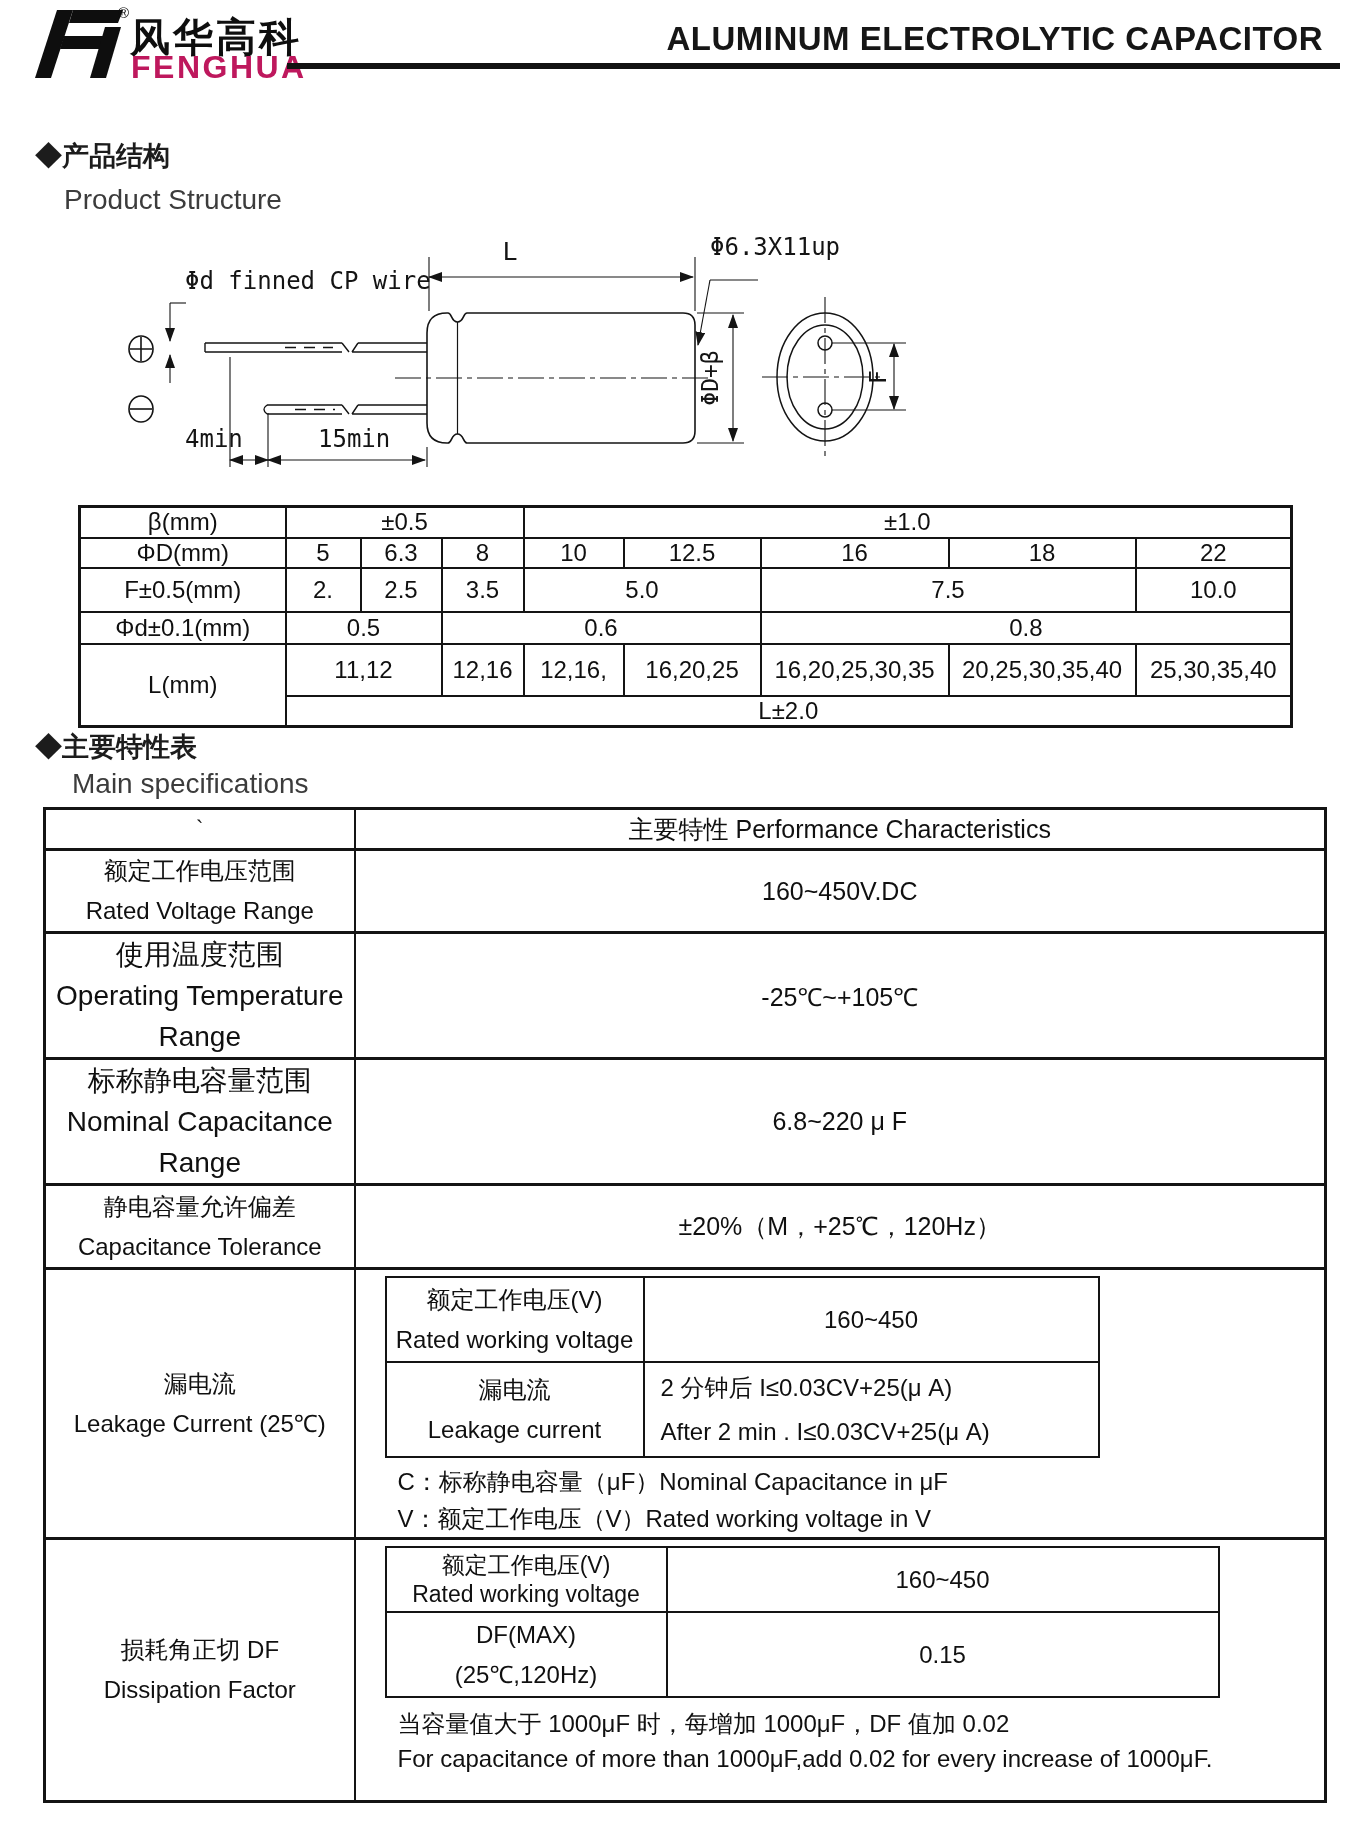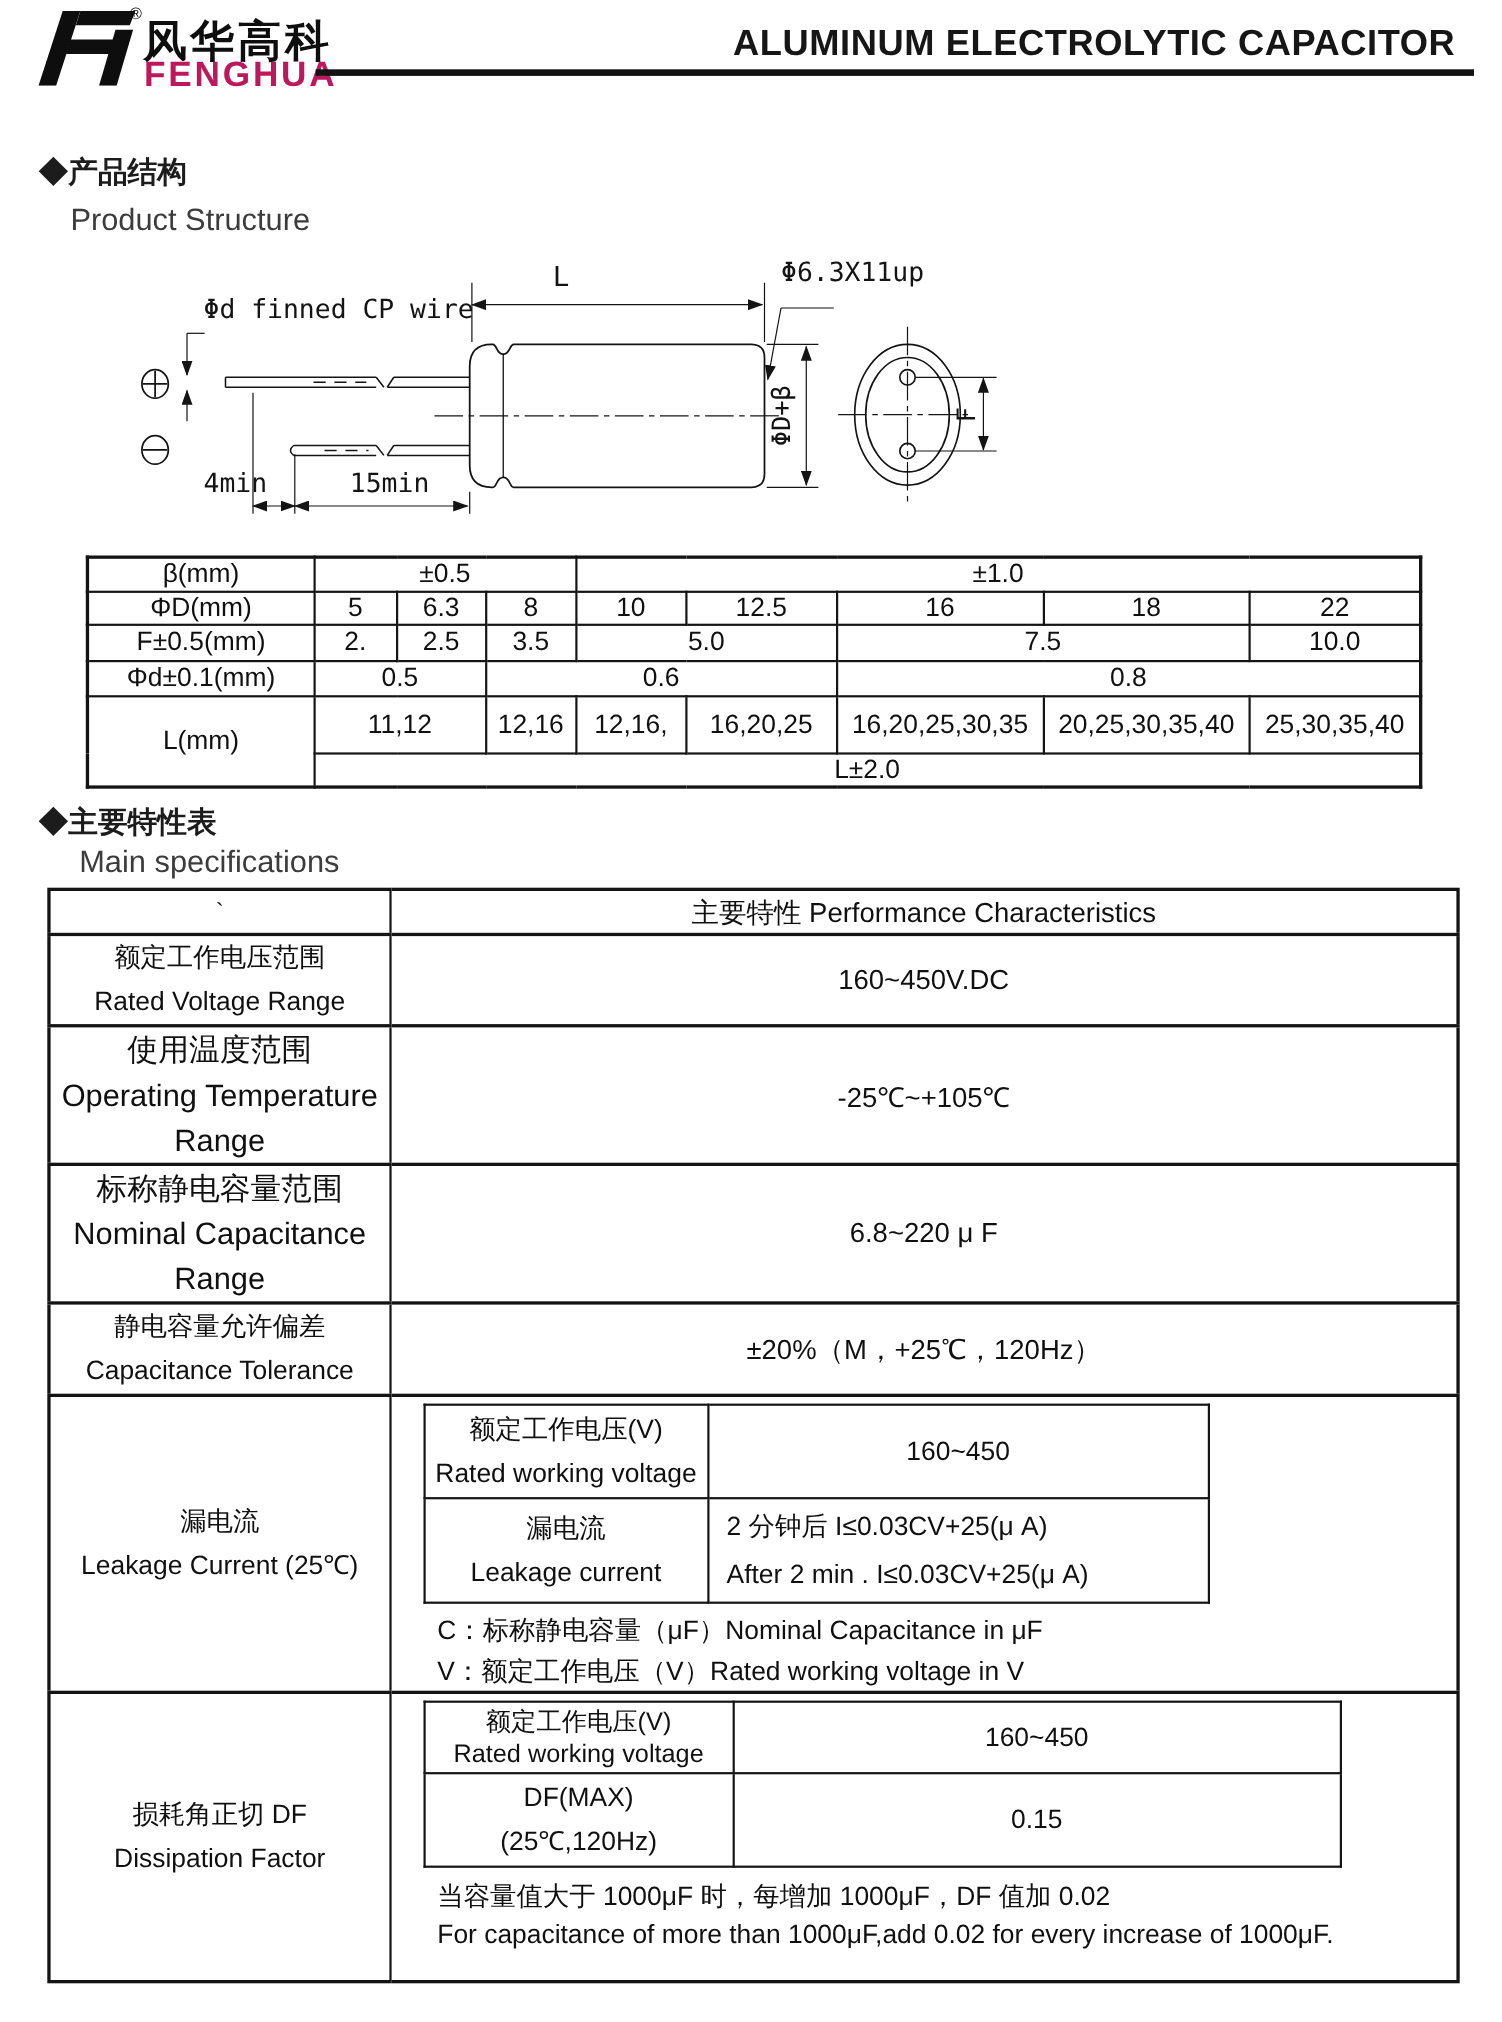--- a/index.html
+++ b/index.html
@@ -168,21 +168,21 @@
         <td>ΦD(mm)</td>
         <td>5</td>
         <td>6.3</td>
         <td>8</td>
         <td>10</td>
         <td>12.5</td>
         <td>16</td>
         <td>18</td>
         <td>22</td>
       </tr>
-      <tr style="height:33px">
+      <tr style="height:44px">
         <td>F±0.5(mm)</td>
         <td>2.</td>
         <td>2.5</td>
         <td>3.5</td>
         <td colspan="2">5.0</td>
         <td colspan="2">7.5</td>
         <td>10.0</td>
       </tr>
       <tr style="height:32px">
         <td>Φd±0.1(mm)</td>

